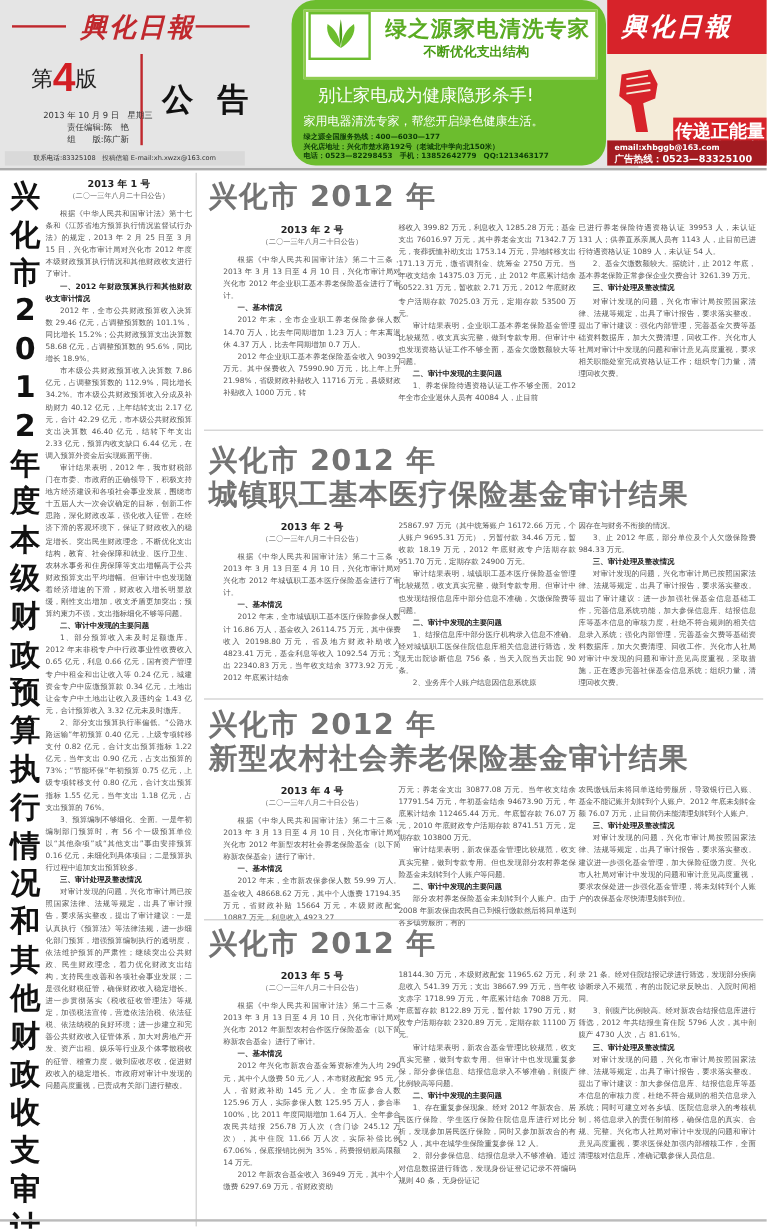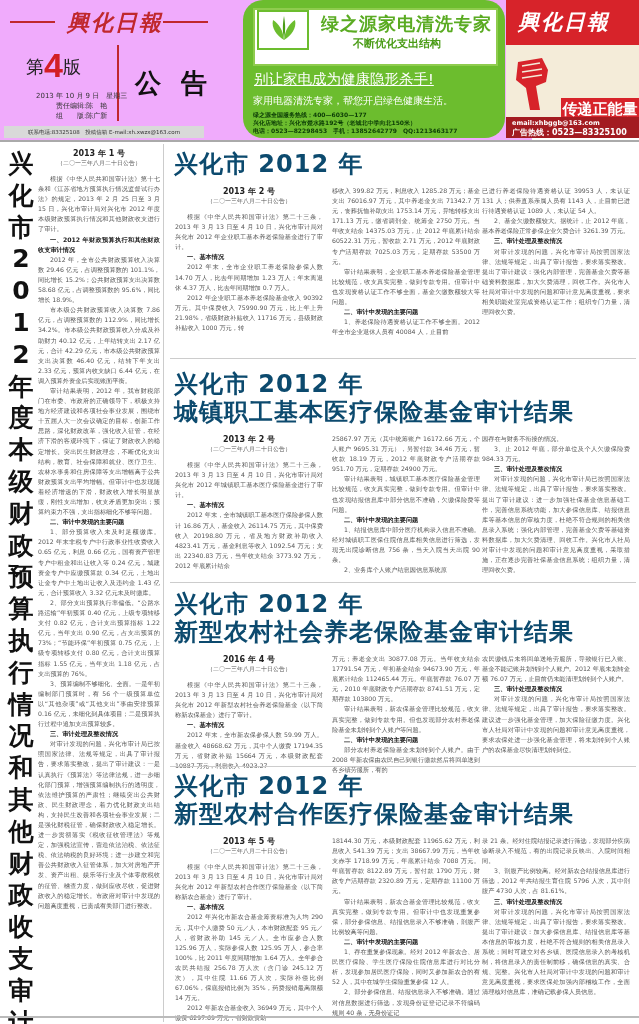--- a/index.html
+++ b/index.html
@@ -1,40 +1,40 @@
 <!DOCTYPE html>
 <html><head>
 <meta charset="utf-8">
 <style>
   * { box-sizing: border-box; margin: 0; padding: 0; }
   html, body { width: 639px; height: 1024px; overflow: hidden; background: #fff; }
   body { font-family: "DejaVu Sans", "Liberation Sans", sans-serif; color: #333; position: relative; }
 
   
-  .masthead { position: absolute; left: 0; top: 0; width: 532px; height: 140px; background: #f0abfc; padding-left: 26px; }
+  .masthead { position: absolute; left: 0; top: 0; width: 532px; height: 140px; background: #e5e5e5; padding-left: 26px; }
   .logo-bar { position: absolute; left: 8px; top: 8px; width: 200px; height: 28px; }
   .logo-bar .rule { position: absolute; top: 13px; height: 2px; background: #c0282d; }
   .logo-bar .rule.l { left: 2px; width: 45px; }
   .logo-bar .rule.r { right: 0; width: 45px; }
   .logo-text { position: absolute; left: 52px; top: 0; width: 110px; text-align: center; font-family: "DejaVu Serif", serif; font-weight: bold; font-style: italic; font-size: 22px; color: #c0282d; letter-spacing: 2px; }
   .edition { position: absolute; left: 26px; top: 46px; font-size: 18px; color: #222; font-family: "DejaVu Serif", serif; }
   .edition .num { font-size: 34px; color: #d21e24; font-weight: bold; font-family: "Liberation Sans", sans-serif; vertical-align: -4px; }
   .vdivider { position: absolute; left: 117px; top: 45px; width: 2px; height: 76px; background: #c0282d; }
   .section-name { position: absolute; left: 135px; top: 66px; font-size: 26px; font-weight: bold; font-family: "DejaVu Serif", serif; color: #111; letter-spacing: 20px; }
   .dateline { position: absolute; left: 8px; top: 91px; font-size: 7px; color: #333; line-height: 10px; margin-left: 28px; }
   .dateline div.sub { padding-left: 20px; }
   .contact-bar { position: absolute; left: 4px; top: 126px; width: 200px; height: 12px; background: #d9d9d9; font-size: 5.5px; line-height: 12px; text-align: center; color: #333; }
 
   .ad-green { position: absolute; left: 243px; top: 0; width: 262px; height: 138px; background: #6cbd2e; border-radius: 20px; }
   .ad-green .panel { position: absolute; left: 10px; top: 8px; width: 245px; height: 58px; background: #fff; border: 2px solid #8fcc4e; }
   .ad-green .leaf { position: absolute; left: 14px; top: 10px; width: 52px; height: 40px; border: 2px solid #6cbd2e; background: #fff; }
   .ad-green .leaf svg { position: absolute; left: 10px; top: 4px; }
   .ad-green .t1 { position: absolute; left: 78px; top: 12px; font-size: 18px; font-weight: bold; color: #5aab22; letter-spacing: 1px; }
   .ad-green .t2 { position: absolute; left: 110px; top: 36px; font-size: 11px; font-weight: bold; color: #4a9c16; }
-  .ad-green .t3 { position: absolute; left: 11px; top: 70px; font-size: 14.5px; color: #fff; text-decoration: underline; }
+  .ad-green .t3 { position: absolute; left: 22px; top: 70px; font-size: 14.5px; color: #fff; }
   .ad-green .t4 { position: absolute; left: 10px; top: 94px; font-size: 10px; color: #fff; font-family: Liberation Serif, serif; }
   .ad-green .info { position: absolute; left: 10px; top: 111px; font-size: 6px; line-height: 8px; font-weight: bold; color: #0b3b06; }
 
   .ad-red { position: absolute; left: 506px; top: 0; width: 133px; height: 138px; background: #fff; }
   .ad-red .top { position: absolute; left: 0; top: 0; width: 133px; height: 45px; background: #d7232a; }
   .ad-red .top span { position: absolute; left: 12px; top: 8px; font-family: "DejaVu Serif", serif; font-style: italic; font-weight: bold; color: #fff; font-size: 21px; letter-spacing: 2px; }
   .ad-red .mid { position: absolute; left: 0; top: 45px; width: 133px; height: 72px; background: #f4ecd9; }
   .ad-red .fist { position: absolute; left: 6px; top: 56px; width: 42px; height: 56px; }
   .ad-red .slogan { position: absolute; left: 55px; top: 62px; width: 78px; height: 38px; background: #d7232a; color: #fff; font-family: "DejaVu Serif", serif; font-size: 15px; line-height: 16px; text-align: center; padding-top: 3px; font-weight: bold; margin-top: 36px; }
   .ad-red .bottom { position: absolute; left: 0; top: 117px; width: 133px; height: 21px; background: #a31b21; color: #fff; font-size: 6.5px; line-height: 9px; padding: 2px 6px; font-weight: bold; }
@@ -46,24 +46,24 @@
   .left-col { position: absolute; left: 4px; top: 144px; width: 160px; height: 878px; border-right: 1px solid #ccc; }
   .vtitle { position: absolute; left: 4px; top: 4px; width: 26px; font-size: 25px; line-height: 31.8px; font-weight: bold; color: #111; text-align: center; word-break: break-all; }
   .left-body { position: absolute; left: 34px; top: 4px; width: 122px; }
   .issue-no { font-size: 8px; font-weight: bold; text-align: center; color: #222; }
   .issue-date { font-size: 6px; text-align: center; color: #555; margin-bottom: 6px; }
   .para { font-size: 6.2px; line-height: 10.1px; color: #555; text-indent: 12px; text-align: justify; }
   .para.h { font-weight: bold; color: #222; text-indent: 12px; }
 
   
   .article { position: absolute; left: 174px; width: 462px; }
-  .art-title { font-size: 24px; line-height: 28px; font-weight: bold; color: #0c4a6e; letter-spacing: 1px; }
+  .art-title { font-size: 24px; line-height: 28px; font-weight: bold; color: #737373; letter-spacing: 1px; }
   .art-cols { position: relative; margin-top: 8px; }
   .art-cols .c { position: absolute; top: 0; width: 148px; }
-  .art-cols .c1 { left: 1px; }
+  .art-cols .c1 { left: 12px; }
   .art-cols .c2 { left: 158px; }
   .art-cols .c3 { left: 308px; }
   .art-divider { position: absolute; left: 170px; width: 466px; height: 1px; background: #ccc; }
   .bottom-rule { position: absolute; left: 0; top: 1016px; width: 639px; height: 2px; background: #bbb; }
 </style>
 </head>
 <body>
 
 <div class="masthead">
   <div class="logo-bar">
@@ -198,21 +198,21 @@
       </div>
     </div>
 </div>
 <div class="art-divider" style="top:582px;"></div>
 
 <div class="article" style="top:590px;">
   <div class="art-title">兴化市 2012 年</div>
   <div class="art-title">新型农村社会养老保险基金审计结果</div>
   <div class="art-cols">
       <div class="c c1">
-        <div class="issue-no">2016 年 4 号</div>
+        <div class="issue-no">2013 年 4 号</div>
         <div class="issue-date">（二〇一三年八月二十日公告）</div>
         <div class="para">根据《中华人民共和国审计法》第二十三条，2013 年 3 月 13 日至 4 月 10 日，兴化市审计局对兴化市 2012 年新型农村社会养老保险基金（以下简称新农保基金）进行了审计。</div>
         <div class="para h">一、基本情况</div>
         <div class="para">2012 年末，全市新农保参保人数 59.99 万人。基金收入 48668.62 万元，其中个人缴费 17194.35 万元，省财政补贴 15664 万元，本级财政配套 10887 万元，利息收入 4923.27</div>
       </div>
       <div class="c c2">
         <div class="para" style="text-indent: 0px;">万元；养老金支出 30877.08 万元。当年收支结余 17791.54 万元，年初基金结余 94673.90 万元，年底累计结余 112465.44 万元。年底暂存款 76.07 万元，2010 年底财政专户活期存款 8741.51 万元，定期存款 103800 万元。</div>
         <div class="para">审计结果表明，新农保基金管理比较规范，收支真实完整，做到专款专用。但也发现部分农村养老保险基金未划转到个人账户等问题。</div>
         <div class="para h">二、审计中发现的主要问题</div>
         <div class="para">部分农村养老保险基金未划转到个人账户。由于 2008 年新农保由农民自己到银行缴款然后将回单送到各乡镇劳服所，有的</div>
@@ -221,21 +221,20 @@
         <div class="para" style="text-indent: 0px;">农民缴钱后未将回单送给劳服所，导致银行已入账、基金不能记账并划转到个人账户。2012 年底未划转金额 76.07 万元，止目前仍未能清理划转到个人账户。</div>
         <div class="para h">三、审计处理及整改情况</div>
         <div class="para">对审计发现的问题，兴化市审计局按照国家法律、法规等规定，出具了审计报告，要求落实整改。建议进一步强化基金管理，加大保险征缴力度。兴化市人社局对审计中发现的问题和审计意见高度重视，要求农保处进一步强化基金管理，将未划转到个人账户的农保基金尽快清理划转到位。</div>
       </div>
     </div>
 </div>
 <div class="art-divider" style="top:766px;"></div>
 
 <div class="article" style="top:772px;">
   <div class="art-title">兴化市 2012 年</div>
-  <div class="art-title">新型农村合作医疗保险基金审计结果</div>
   <div class="art-cols">
       <div class="c c1">
         <div class="issue-no">2013 年 5 号</div>
         <div class="issue-date">（二〇一三年八月二十日公告）</div>
         <div class="para">根据《中华人民共和国审计法》第二十三条，2013 年 3 月 13 日至 4 月 10 日，兴化市审计局对兴化市 2012 年新型农村合作医疗保险基金（以下简称新农合基金）进行了审计。</div>
         <div class="para h">一、基本情况</div>
         <div class="para">2012 年兴化市新农合基金筹资标准为人均 290 元，其中个人缴费 50 元／人，本市财政配套 95 元／人，省财政补助 145 元／人。全市应参合人数 125.96 万人，实际参保人数 125.95 万人，参合率 100%，比 2011 年度同期增加 1.64 万人。全年参合农民共结报 256.78 万人次（含门诊 245.12 万次），其中住院 11.66 万人次，实际补偿比例 67.06%，保底报销比例为 35%，药费报销最高限额 14 万元。</div>
         <div class="para">2012 年新农合基金收入 36949 万元，其中个人缴费 6297.69 万元，省财政资助</div>
       </div>
       <div class="c c2">

